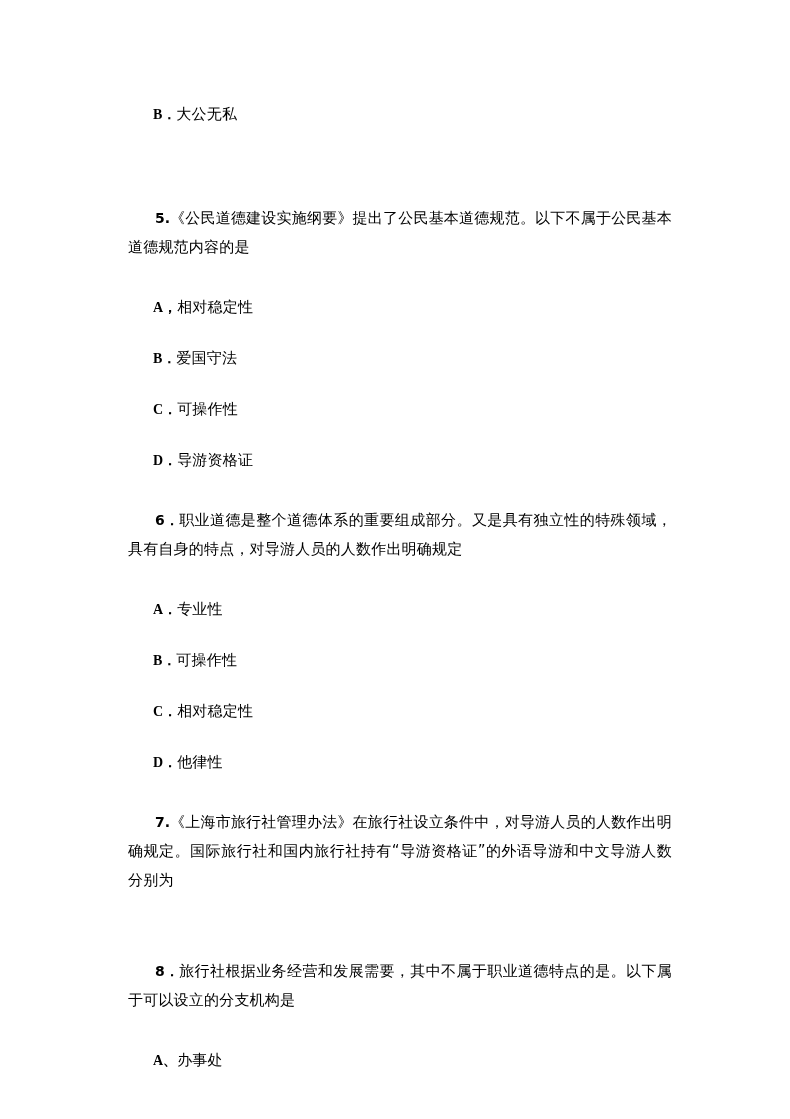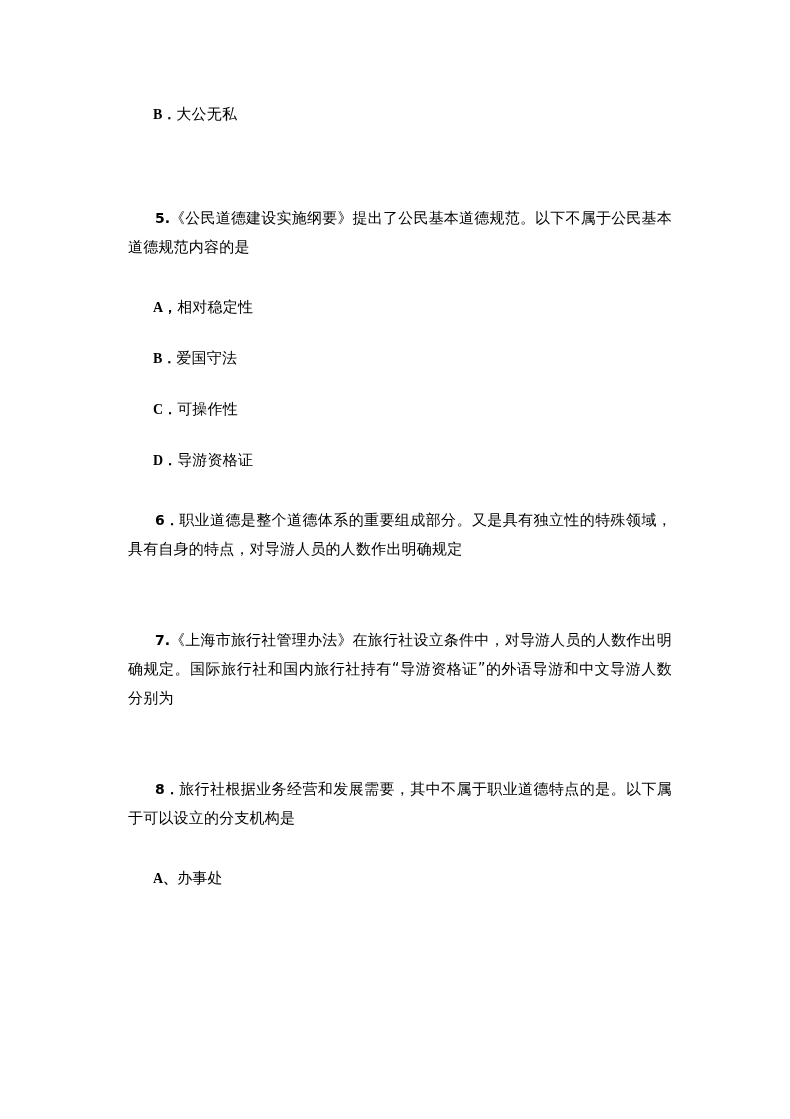--- a/index.html
+++ b/index.html
@@ -100,20 +100,29 @@
       <div class="gap-opt"></div>
       <p class="option"><span class="olabel">C．</span><span>可操作性</span></p>
       <div class="gap-opt"></div>
       <p class="option"><span class="olabel">D．</span><span>导游资格证</span></p>
     </div>
 
     <div class="gap-block"></div>
 
     <p class="question"><span class="q-indent"></span><span class="qnum">6．</span><span>职业道德是整个道德体系的重要组成部分。又是具有独立性的特殊领域，具有自身的特点，对导游人员的人数作出明确规定</span></p>
     <div class="gap-block"></div>
+    <div class="opts-group">
+      <p class="option"><span class="olabel">A．</span><span>专业性</span></p>
+      <div class="gap-opt"></div>
+      <p class="option"><span class="olabel">B．</span><span>可操作性</span></p>
+      <div class="gap-opt"></div>
+      <p class="option"><span class="olabel">C．</span><span>相对稳定性</span></p>
+      <div class="gap-opt"></div>
+      <p class="option"><span class="olabel">D．</span><span>他律性</span></p>
+    </div>
 
     <div class="gap-block"></div>
 
     <p class="question"><span class="q-indent"></span><span class="qnum">7.</span><span>《上海市旅行社管理办法》在旅行社设立条件中，对导游人员的人数作出明确规定。国际旅行社和国内旅行社持有“导游资格证”的外语导游和中文导游人数分别为</span></p>
     <div class="gap-block"></div>
 
     <div class="gap-block"></div>
 
     <p class="question"><span class="q-indent"></span><span class="qnum">8．</span><span>旅行社根据业务经营和发展需要，其中不属于职业道德特点的是。以下属于可以设立的分支机构是</span></p>
     <div class="gap-block"></div>

